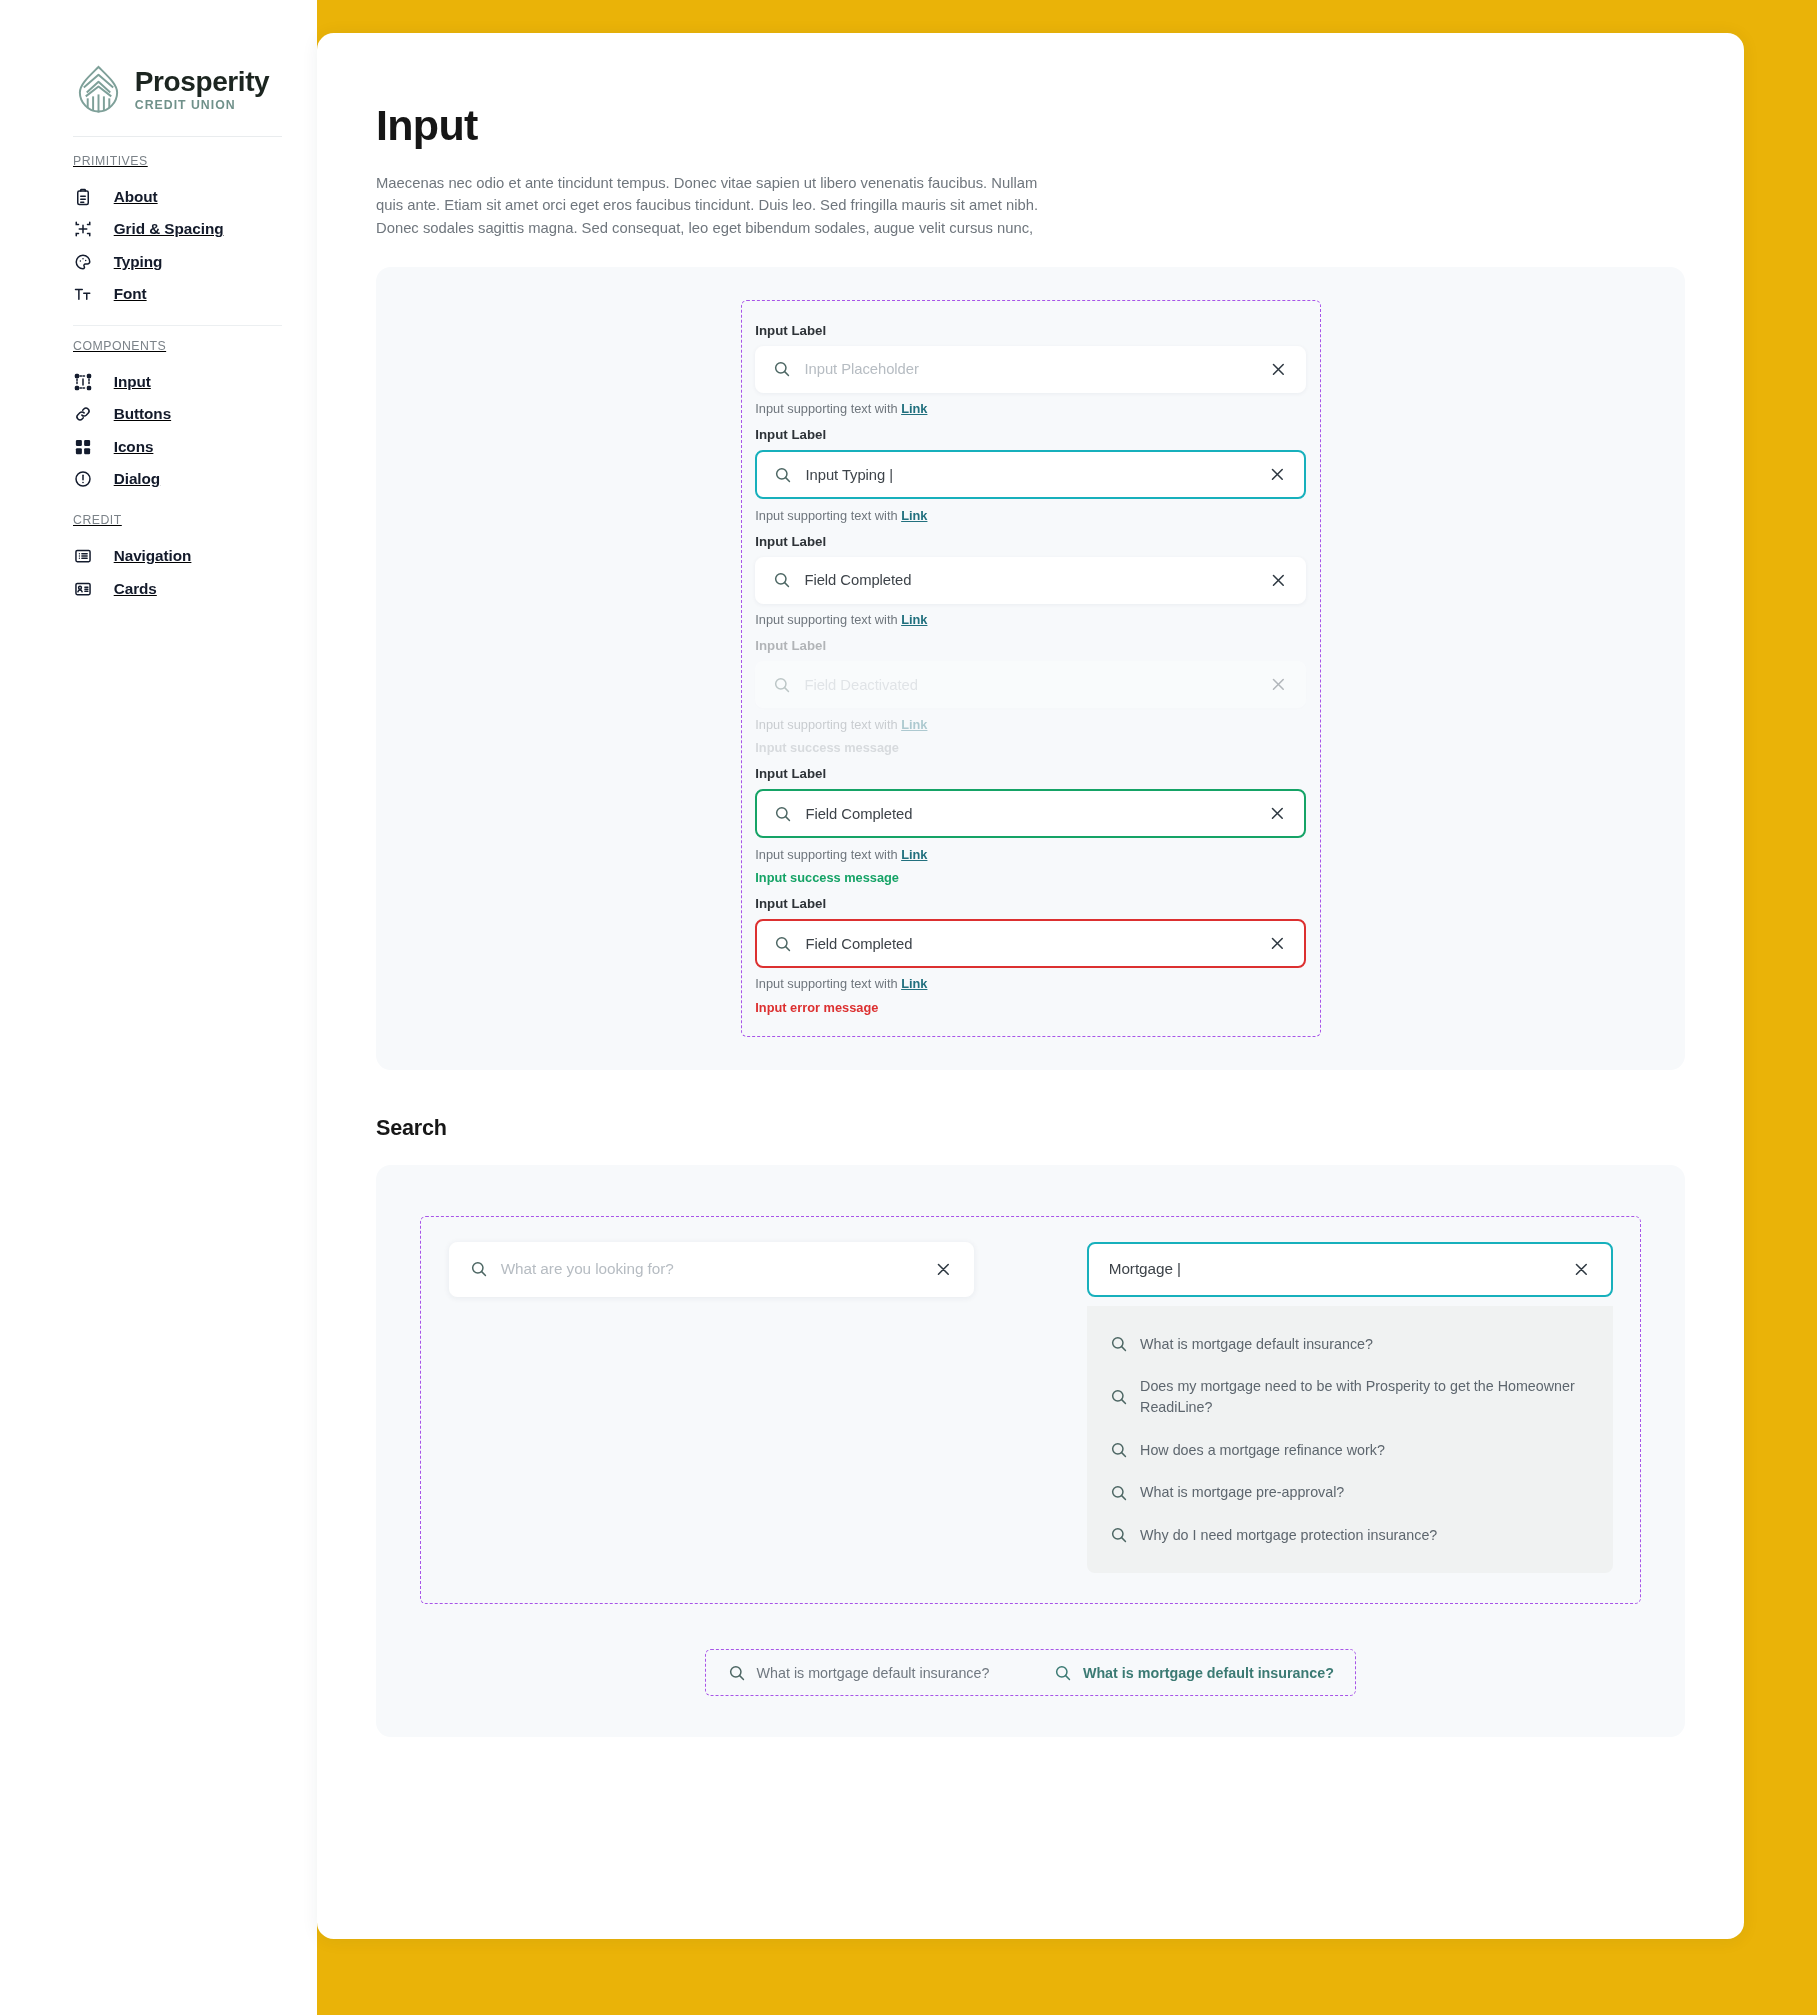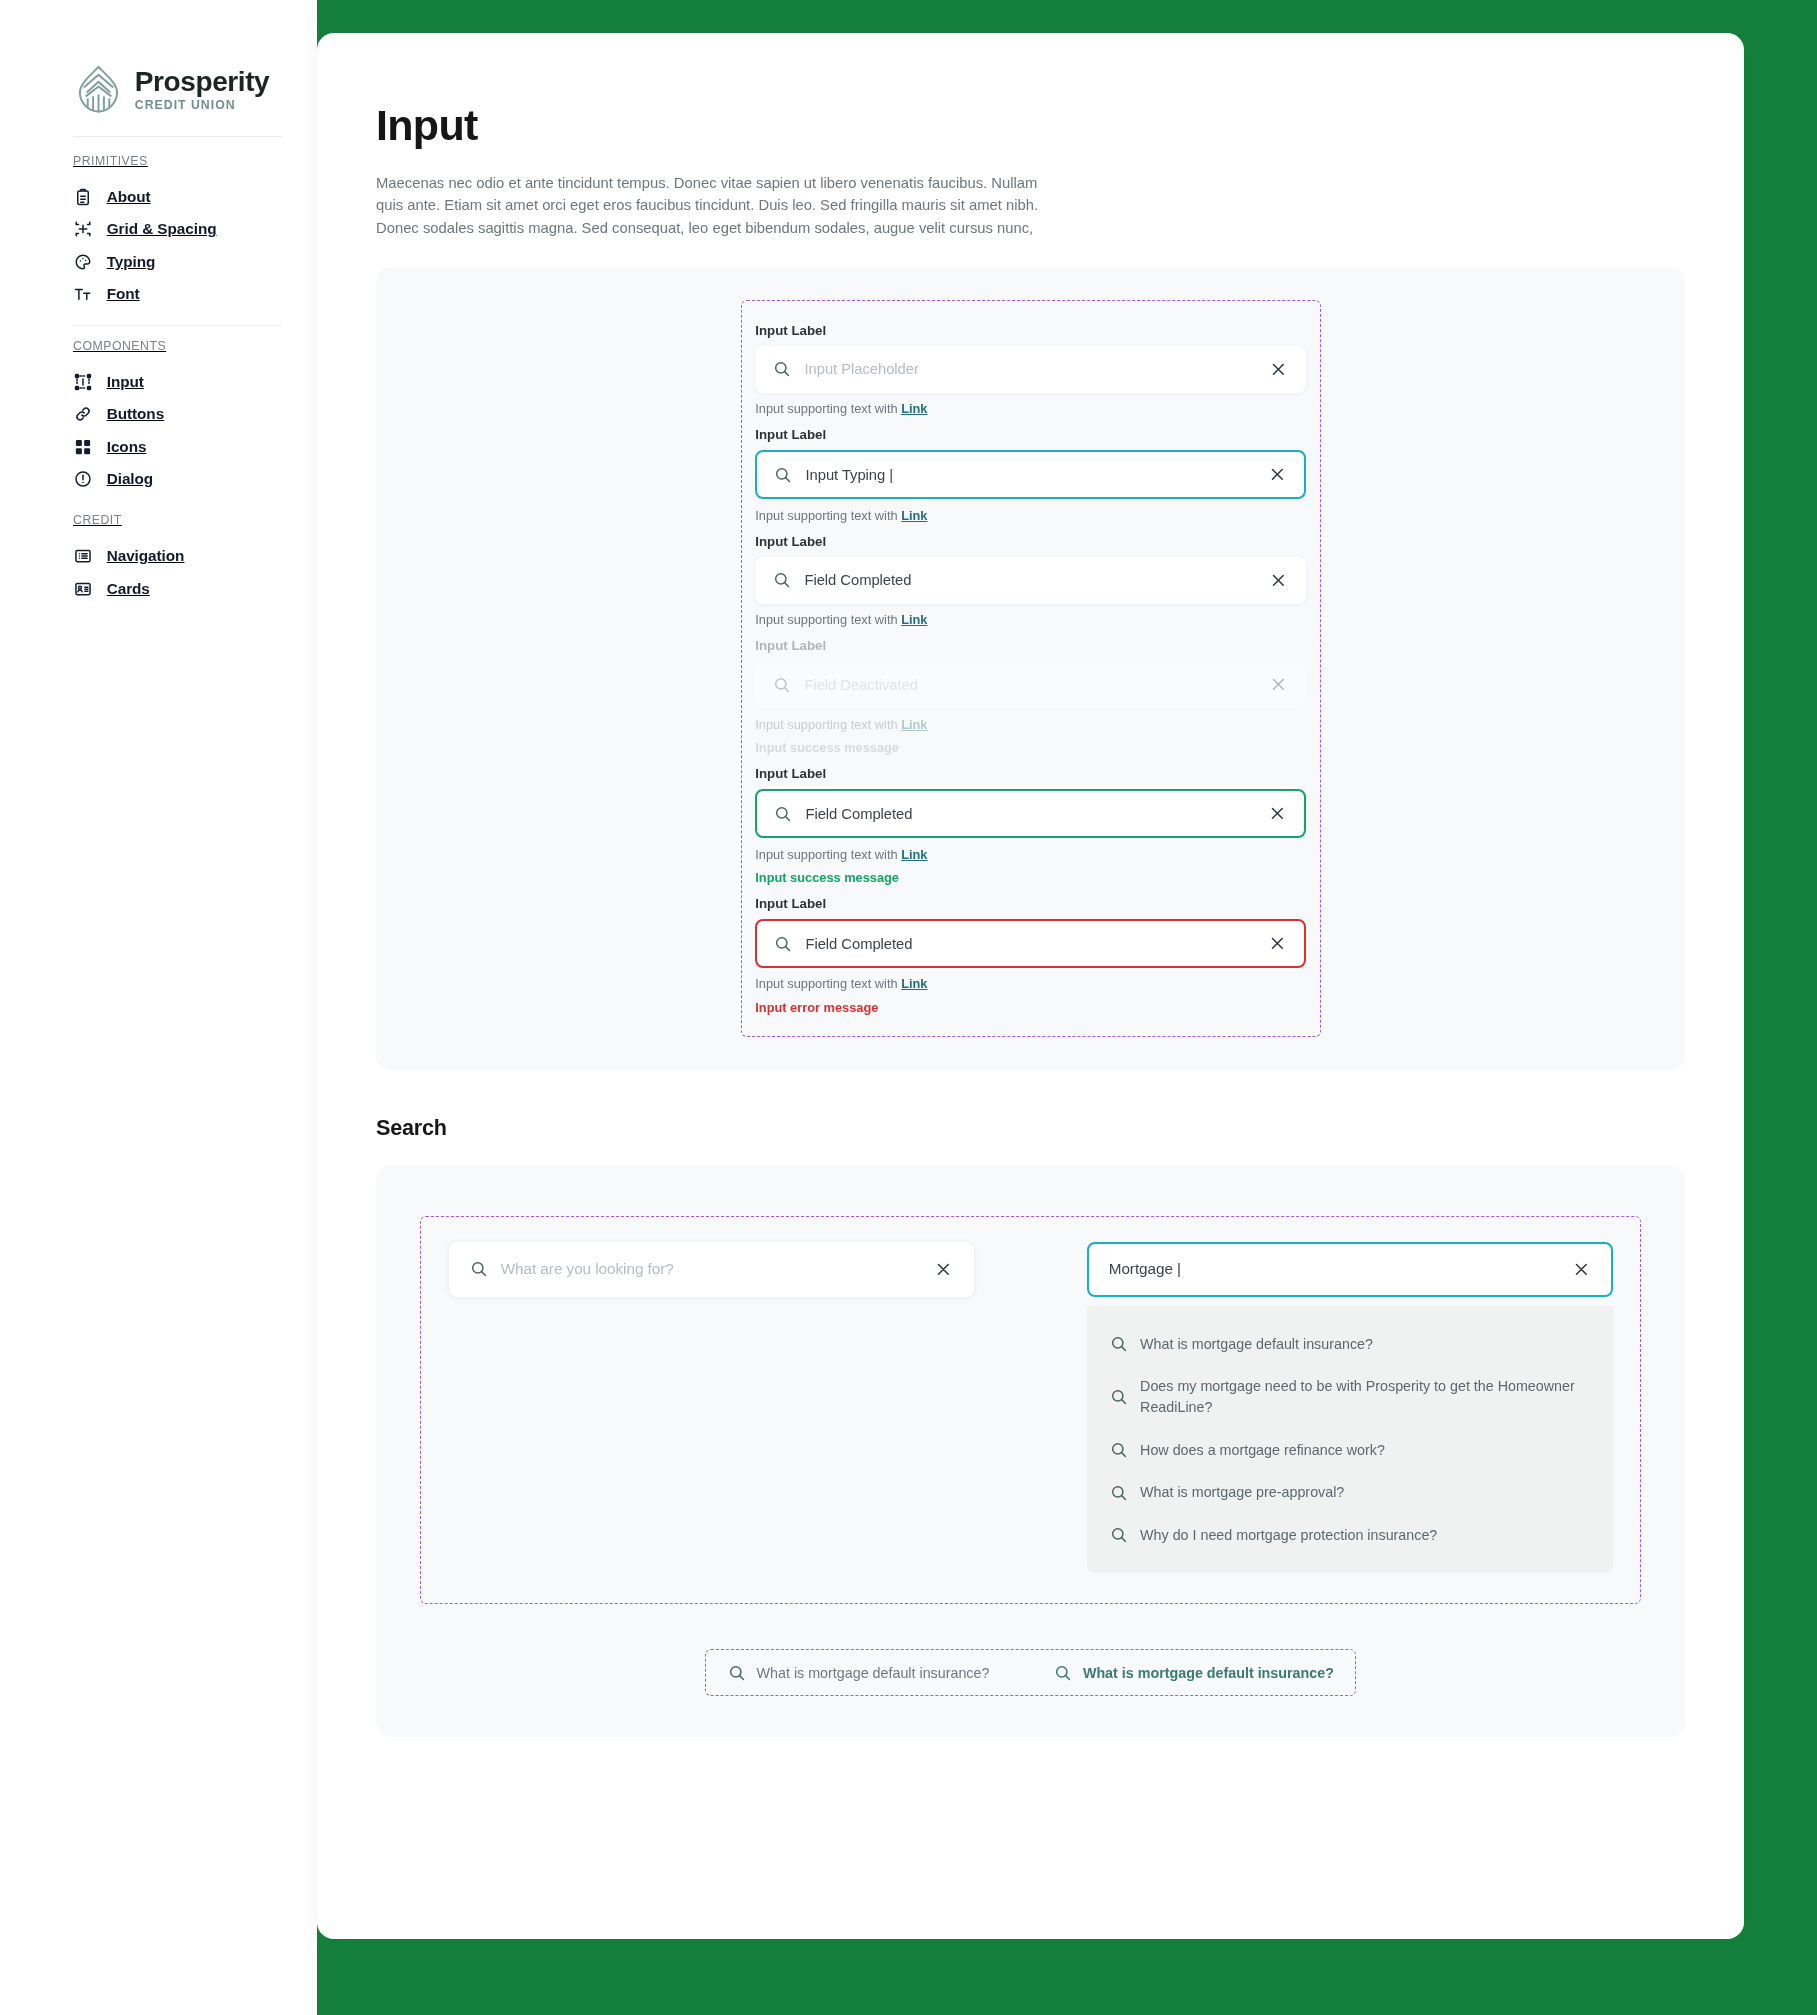--- a/index.html
+++ b/index.html
@@ -10,21 +10,21 @@
     background: #ffffff;
     font-family: "Liberation Sans", sans-serif;
     -webkit-font-smoothing: antialiased;
   }
 
   .page {
     position: relative;
     width: 1817px;
     height: 2015px;
     display: flex;
-    background: #15803d;
+    background: #eab308;
   }
 
   
   .sidebar {
     width: 317px;
     flex: 0 0 317px;
     padding: 64px 0 0 0;
     background: #ffffff;
   }
 
@@ -65,21 +65,21 @@
     font-weight: 400;
     letter-spacing: 0.5px;
     color: #7b8288;
     padding: 0 0 0 73px;
     margin-bottom: 12.8px;
   }
 
   .nav-item {
     display: flex;
     align-items: center;
-    gap: 14px;
+    gap: 21px;
     padding: 6.4px 0 6.4px 73px;
     cursor: pointer;
   }
   .nav-item .ico {
     width: 19.7px; height: 19.7px; flex: 0 0 19.7px;
     display: flex; align-items: center; justify-content: center;
     color: #141c2e;
   }
   .nav-item .ico svg { width: 18px; height: 18px; display: block; }
   .nav-label {

